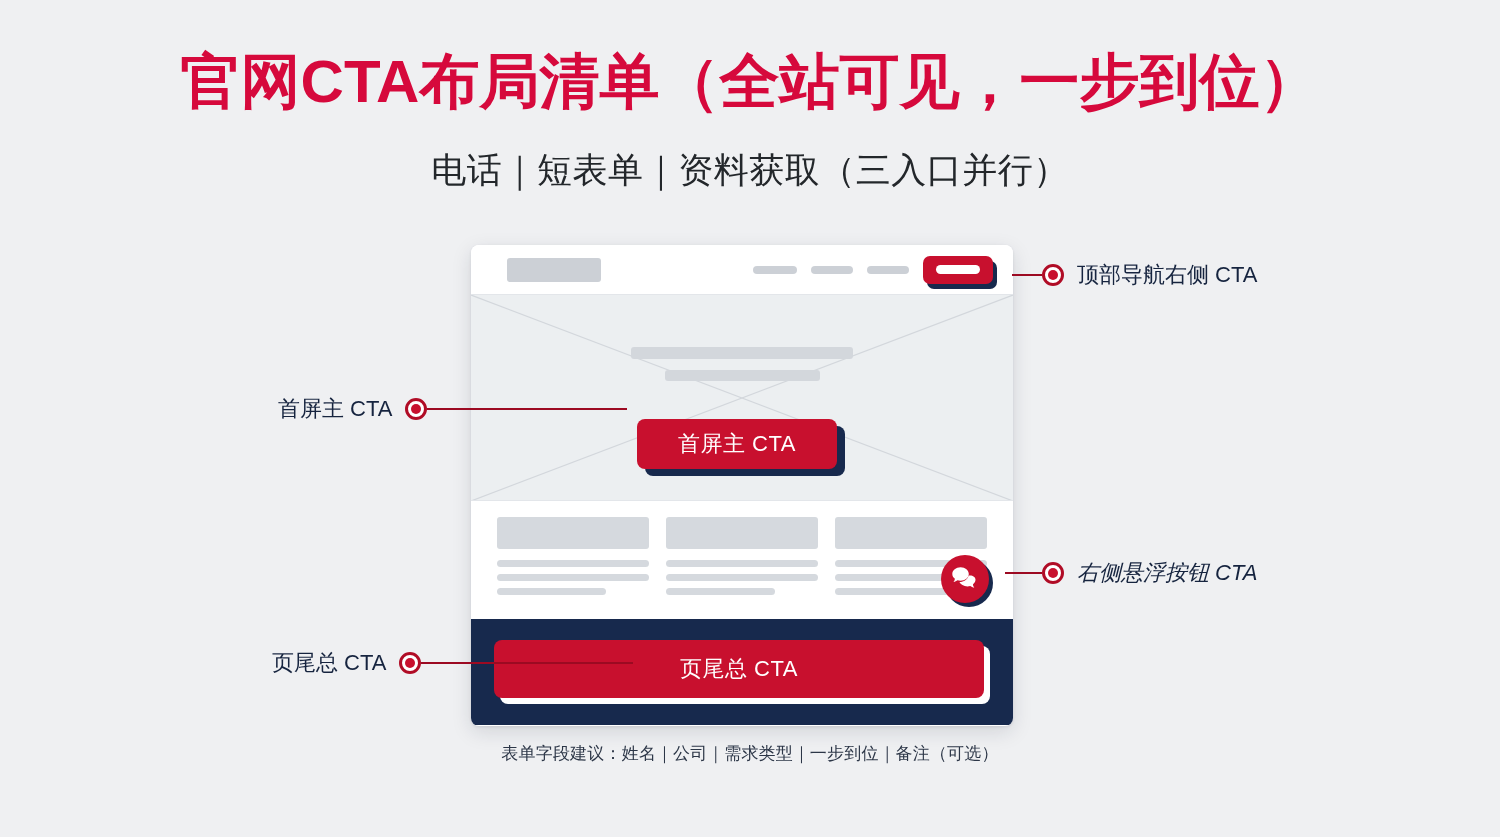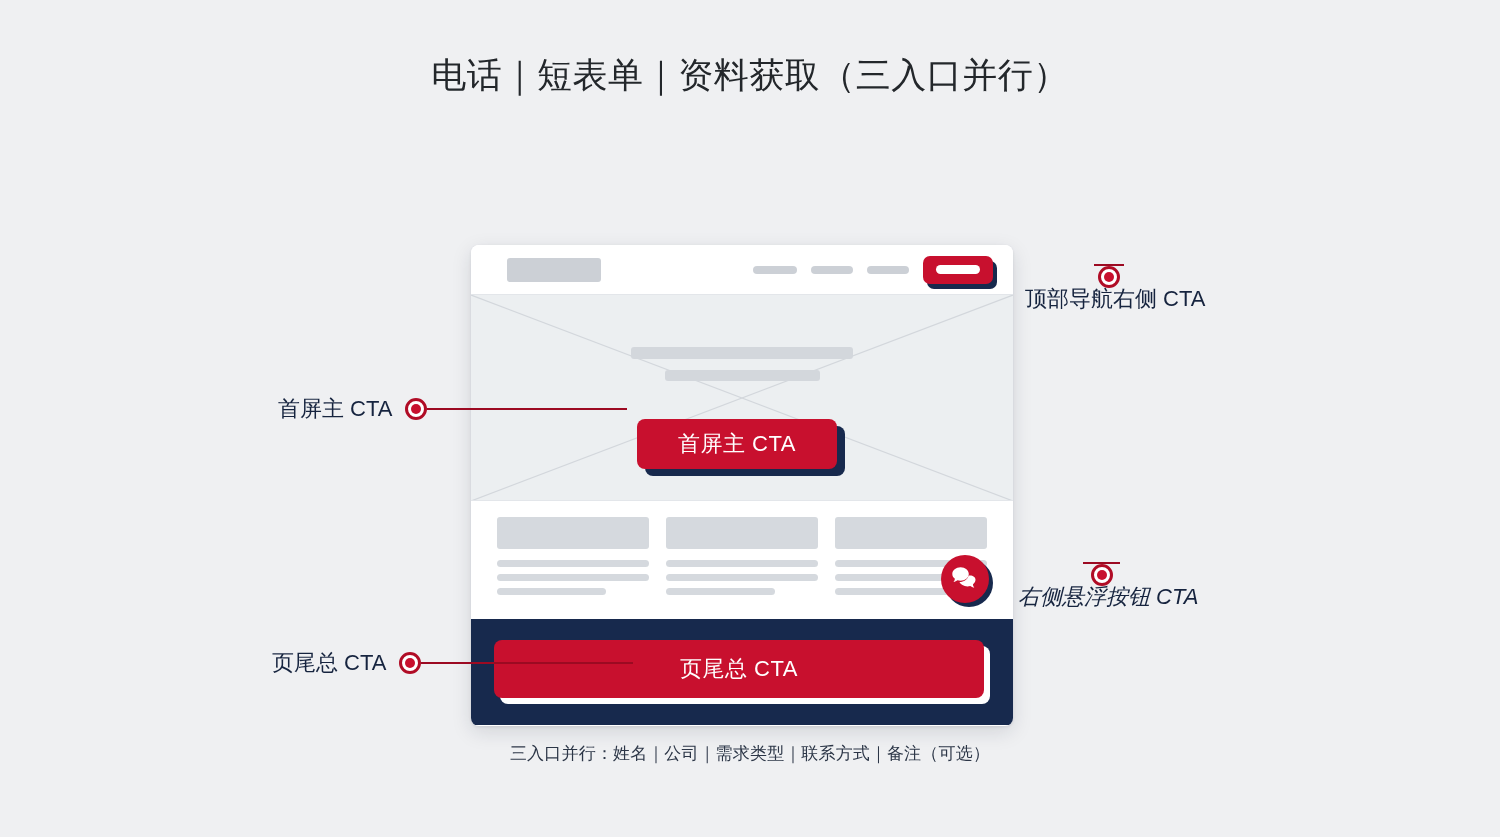--- a/index.html
+++ b/index.html
@@ -30,21 +30,21 @@
   .main-title {
     font-size: 60px;
     font-weight: bold;
     color: #d6093c;
     letter-spacing: 0px;
     line-height: 1.12;
     white-space: nowrap;
   }
 
   .sub-title {
-    margin-top: 4px;
+    margin-top: 32px;
     font-size: 35px;
     font-weight: normal;
     color: #23272b;
     letter-spacing: 0.5px;
     white-space: nowrap;
   }
 
   
   .mock {
     position: absolute;
@@ -307,41 +307,42 @@
     border-radius: 50%;
     background: #c8102e;
   }
   .lead {
     height: 2px;
     background: #9c0a22;
     flex: none;
   }
 
   
-  .callout.right { flex-direction: column; }
+  .callout.right { flex-direction: row; }
   .callout.right .lead { margin-right: 0px; }
   .callout.right .callout-label { margin-left: 13px; }
 
   
   .callout.left .callout-label { margin-right: 13px; }
 
   .co-nav   { left: 1012px; top: 264px; }
   .co-nav .lead   { width: 30px; }
   .co-float { left: 1005px; top: 562px; font-style: italic; }
   .co-float .lead { width: 37px; }
 
   .co-hero  { left: 278px; top: 398px; }
   .co-hero .lead  { width: 200px; }
   .co-foot  { left: 272px; top: 652px; }
   .co-foot .lead  { width: 212px; }
 </style>
 </head>
 <body>
 
 <div class="headings">
+  <h1 class="main-title">官网CTA布局清单（全站可见，一步到位）</h1>
   <div class="sub-title">电话｜短表单｜资料获取（三入口并行）</div>
 </div>
 
 <div class="mock">
 
   <div class="mock-nav">
     <div class="nav-logo"></div>
     <div class="nav-links">
       <div class="nav-link w1"></div>
       <div class="nav-link w2"></div>
@@ -428,13 +429,13 @@
   <div class="dot"></div>
   <div class="callout-label">右侧悬浮按钮 CTA</div>
 </div>
 
 <div class="callout left co-foot">
   <div class="callout-label">页尾总 CTA</div>
   <div class="dot"></div>
   <div class="lead"></div>
 </div>
 
-<div class="caption">三入口并行：姓名｜公司｜需求类型｜联系方式｜备注（可选）</div>
+<div class="caption">表单字段建议：姓名｜公司｜需求类型｜一步到位｜备注（可选）</div>
 
 </body></html>

